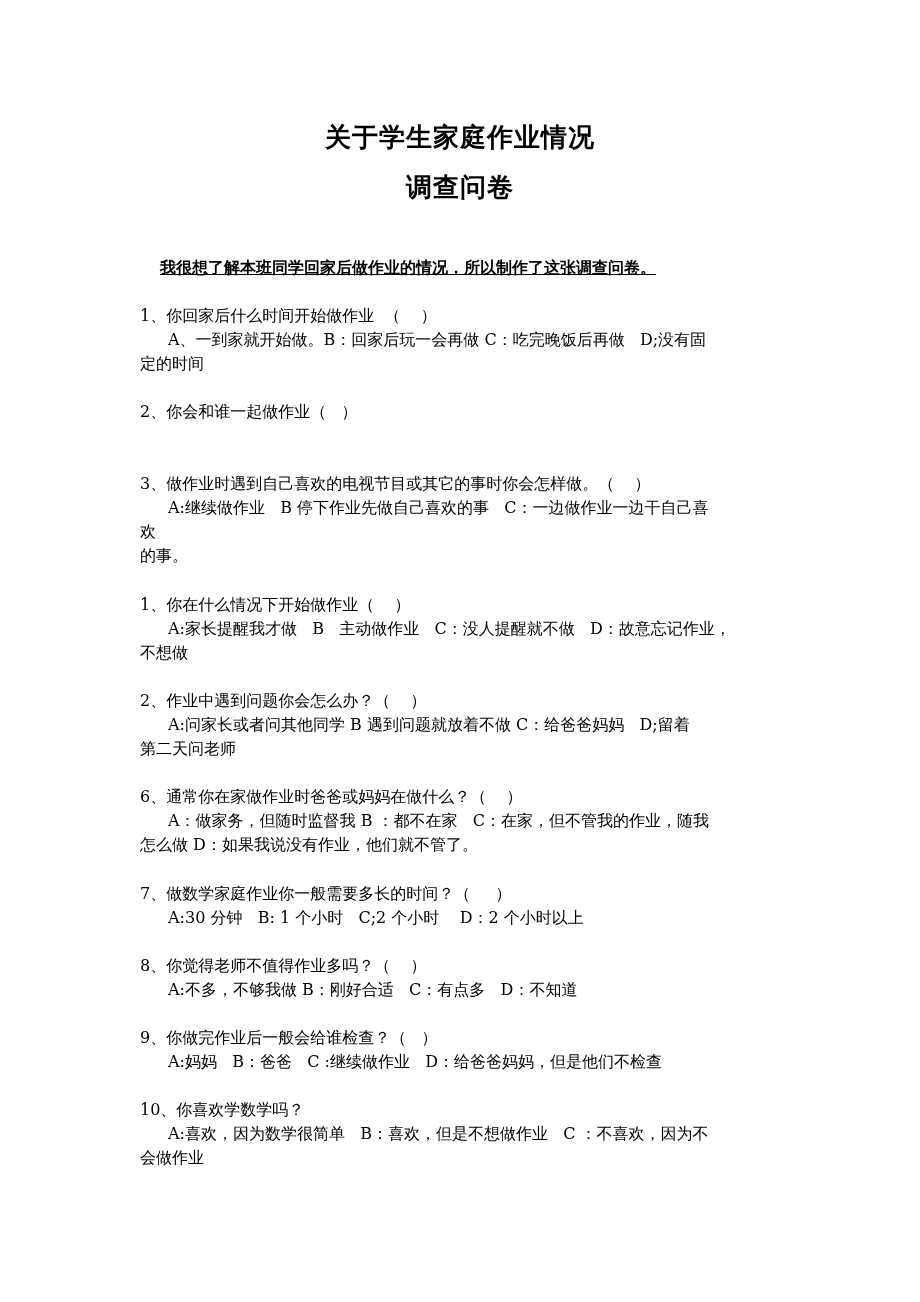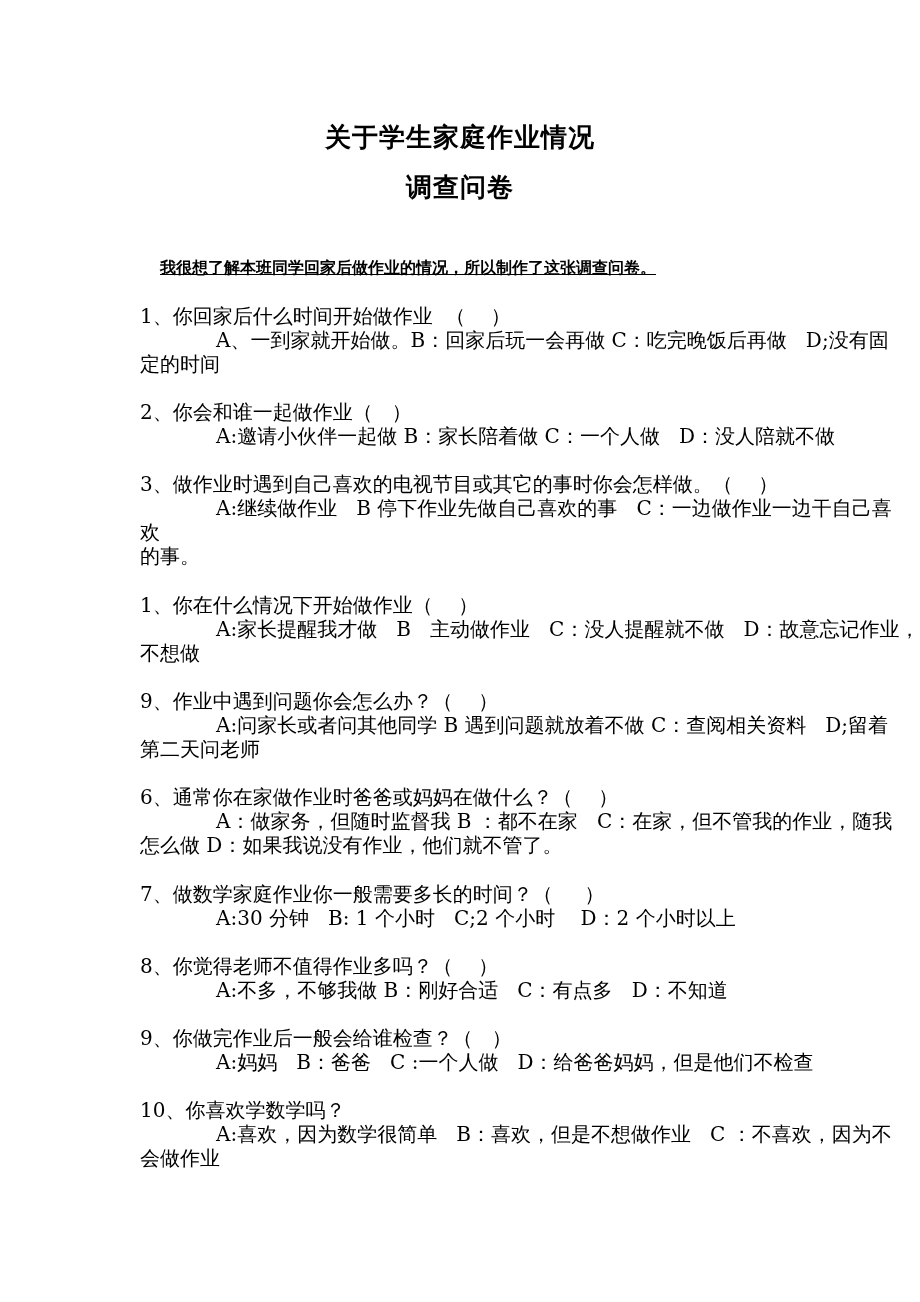--- a/index.html
+++ b/index.html
@@ -6,61 +6,60 @@
     body { width: 920px; height: 1302px; position: relative; overflow: hidden;
       font-family: "DejaVu Serif", "Liberation Serif", serif; color: #000; }
     .page { position: absolute; left: 0; top: 0; width: 920px; height: 1302px; background: #fff; border-radius: 11px; }
     .title { position: absolute; left: 0; width: 920px; text-align: center;
       font-family: "DejaVu Sans", "Liberation Sans", sans-serif; font-weight: bold;
       font-size: 26px; letter-spacing: 1px; }
     .t1 { top: 120px; }
     .t2 { top: 170px; }
     .intro { position: absolute; left: 160px; top: 258px; font-size: 16px;
       font-family: "DejaVu Sans", "Liberation Sans", sans-serif; font-weight: bold; text-decoration: underline; }
-    .line { position: absolute; left: 140px; width: 660px; font-size: 20px;
+    .line { position: absolute; left: 140px; width: 660px; font-size: 16px;
       white-space: pre; line-height: 22px; }
-    .indent { left: 168px; margin-left: 48px; }
+    .indent { left: 168px; }
   </style>
 </head>
 <body>
 
 <div class="page">
   <div class="title t1">关于学生家庭作业情况</div>
   <div class="title t2">调查问卷</div>
   <div class="intro">我很想了解本班同学回家后做作业的情况，所以制作了这张调查问卷。</div>
 
   <div class="line" style="top:305px">1、你回家后什么时间开始做作业  （    ）</div>
   <div class="line indent" style="top:329px">A、一到家就开始做。B：回家后玩一会再做 C：吃完晚饭后再做   D;没有固</div>
   <div class="line" style="top:353px">定的时间</div>
 
   <div class="line" style="top:401px">2、你会和谁一起做作业（   ）</div>
-  <div class="line indent" style="top:425px">A:邀请小伙伴一起做 B：家长陪着做 C：一个人做   D：没人陪就不做</div>
 
   <div class="line" style="top:473px">3、做作业时遇到自己喜欢的电视节目或其它的事时你会怎样做。（    ）</div>
   <div class="line indent" style="top:497px">A:继续做作业   B 停下作业先做自己喜欢的事   C：一边做作业一边干自己喜</div>
   <div class="line" style="top:521px">欢</div>
   <div class="line" style="top:545px">的事。</div>
 
   <div class="line" style="top:594px">1、你在什么情况下开始做作业（    ）</div>
   <div class="line indent" style="top:618px">A:家长提醒我才做   B   主动做作业   C：没人提醒就不做   D：故意忘记作业，</div>
   <div class="line" style="top:642px">不想做</div>
 
-  <div class="line" style="top:690px">9、作业中遇到问题你会怎么办？（    ）</div>
-  <div class="line indent" style="top:714px">A:问家长或者问其他同学 B 遇到问题就放着不做 C：查阅相关资料   D;留着</div>
+  <div class="line" style="top:690px">2、作业中遇到问题你会怎么办？（    ）</div>
+  <div class="line indent" style="top:714px">A:问家长或者问其他同学 B 遇到问题就放着不做 C：给爸爸妈妈   D;留着</div>
   <div class="line" style="top:738px">第二天问老师</div>
 
   <div class="line" style="top:786px">6、通常你在家做作业时爸爸或妈妈在做什么？（    ）</div>
   <div class="line" style="top:834px">怎么做 D：如果我说没有作业，他们就不管了。</div>
   <div class="line indent" style="top:810px">A：做家务，但随时监督我 B ：都不在家   C：在家，但不管我的作业，随我</div>
 
   <div class="line" style="top:883px">7、做数学家庭作业你一般需要多长的时间？（     ）</div>
   <div class="line indent" style="top:907px">A:30 分钟   B: 1 个小时   C;2 个小时    D：2 个小时以上</div>
 
   <div class="line" style="top:955px">8、你觉得老师不值得作业多吗？（    ）</div>
   <div class="line indent" style="top:979px">A:不多，不够我做 B：刚好合适   C：有点多   D：不知道</div>
 
   <div class="line" style="top:1027px">9、你做完作业后一般会给谁检查？（   ）</div>
-  <div class="line indent" style="top:1051px">A:妈妈   B：爸爸   C :一个人做   D：给爸爸妈妈，但是他们不检查</div>
+  <div class="line indent" style="top:1051px">A:妈妈   B：爸爸   C :继续做作业   D：给爸爸妈妈，但是他们不检查</div>
 
   <div class="line" style="top:1099px">10、你喜欢学数学吗？</div>
   <div class="line indent" style="top:1123px">A:喜欢，因为数学很简单   B：喜欢，但是不想做作业   C ：不喜欢，因为不</div>
   <div class="line" style="top:1147px">会做作业</div>
 </div>
 
 </body></html>

